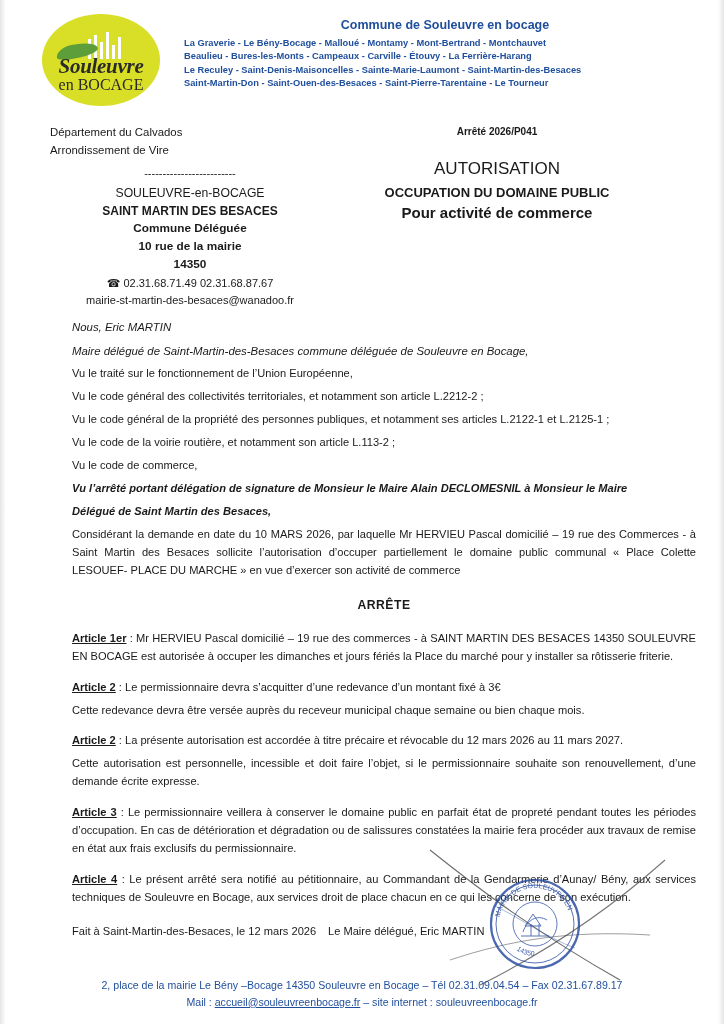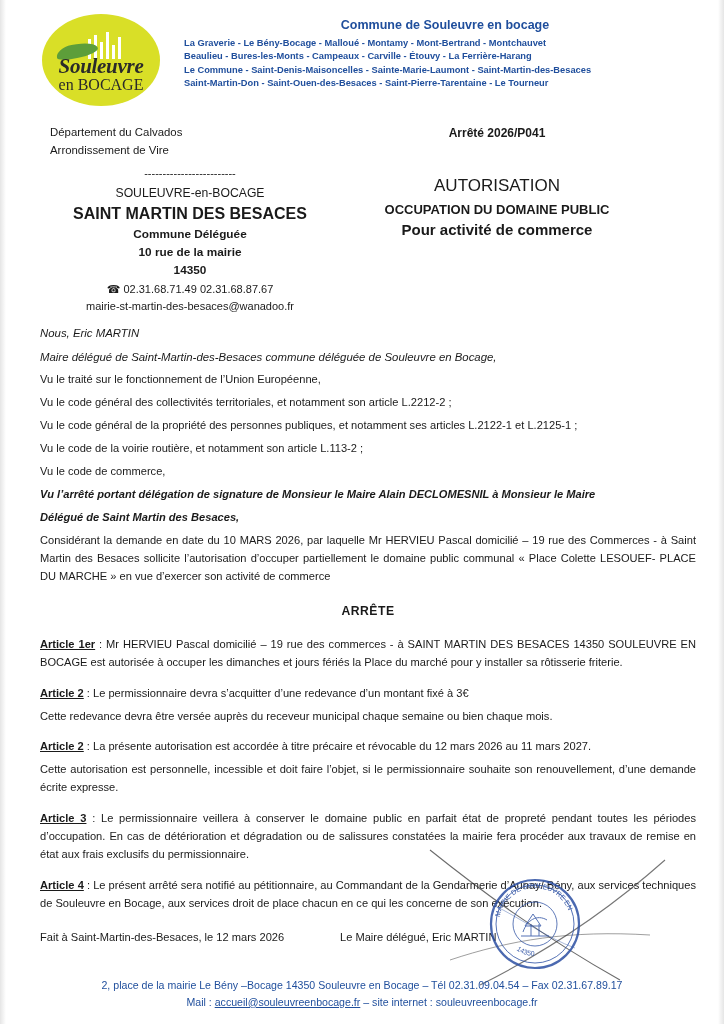--- a/index.html
+++ b/index.html
@@ -129,22 +129,22 @@
     font-size: 11.4px;
     line-height: 1.55;
   }
   .ident-right {
     flex: 1;
     text-align: center;
     padding-top: 2px;
   }
   .arrete-num {
     font-weight: bold;
-    font-size: 12px;
-    margin-bottom: 36px;
+    font-size: 10px;
+    margin-bottom: 22px;
   }
   .autorisation {
     font-size: 17px;
     margin-bottom: 6px;
   }
   .odp {
     font-weight: bold;
     font-size: 13px;
     margin-bottom: 4px;
   }
@@ -160,30 +160,30 @@
     margin-left: 10px;
     font-size: 11.6px;
     line-height: 1.5;
   }
   .dashes {
     letter-spacing: 0px;
     font-size: 11px;
     margin-bottom: 2px;
   }
   .mairie-block .l1 { font-size: 12.2px; }
-  .mairie-block .l2 { font-weight: bold; font-size: 16px; }
+  .mairie-block .l2 { font-weight: bold; font-size: 12px; }
   .mairie-block .l3 { font-weight: bold; font-size: 11.8px; }
   .mairie-block .l4 { font-weight: bold; font-size: 11.8px; }
   .mairie-block .l5 { font-weight: bold; font-size: 11.8px; }
   .tel-line { font-size: 11px; margin-top: 2px; }
   .mail-line { font-size: 11px; color: #1a1a1a; }
 
   
   .body {
-    padding: 10px 28px 0 40px;
+    padding: 10px 28px 0 72px;
     font-size: 11.1px;
     line-height: 1.62;
     text-align: justify;
   }
   .body p { margin: 0 0 5px 0; }
   .nous { font-style: italic; font-size: 11.4px; margin-bottom: 1px; }
   .maire-delegue { font-style: italic; font-weight: normal; font-size: 11.4px; margin-bottom: 6px; }
   .vu { margin-bottom: 6px; }
   .vu-bold { font-style: italic; font-weight: bold; margin-bottom: 2px; }
   .considerant { margin-top: 4px; }
@@ -197,21 +197,21 @@
   }
 
   .article { margin-bottom: 13px; }
   .article u { text-decoration: underline; font-weight: bold; }
 
   .signature-row {
     margin-top: 16px;
     display: flex;
     font-size: 11.1px;
   }
-  .sig-left { width: 300px; }
+  .sig-left { width: 256px; }
   .sig-right { flex: 1; }
 
   
   .stamp {
     position: absolute;
     left: 487px;
     top: 876px;
     width: 96px;
     height: 96px;
   }
@@ -272,21 +272,21 @@
         <div class="logo-swoosh"></div>
         <div class="logo-name">Souleuvre</div>
         <div class="logo-sub">en BOCAGE</div>
       </div>
     </div>
     <div class="header-text">
       <div class="commune-title">Commune de Souleuvre en bocage</div>
       <div class="villages">
         <div>La  Graverie  -  Le  Bény-Bocage  -  Malloué  -  Montamy  -  Mont-Bertrand  -  Montchauvet</div>
         <div>Beaulieu  -  Bures-les-Monts  -  Campeaux  -  Carville  -  Étouvy  -  La  Ferrière-Harang</div>
-        <div>Le Commune -  Saint-Denis-Maisoncelles  -  Sainte-Marie-Laumont  -  Saint-Martin-des-Besaces</div>
+        <div>Le Reculey -  Saint-Denis-Maisoncelles  -  Sainte-Marie-Laumont  -  Saint-Martin-des-Besaces</div>
         <div>Saint-Martin-Don  -  Saint-Ouen-des-Besaces  -  Saint-Pierre-Tarentaine  -  Le Tourneur</div>
       </div>
     </div>
   </div>
 
   <div class="ident-row">
     <div class="ident-left">
       <div>Département du Calvados</div>
       <div>Arrondissement de Vire</div>
       <div class="mairie-block">

